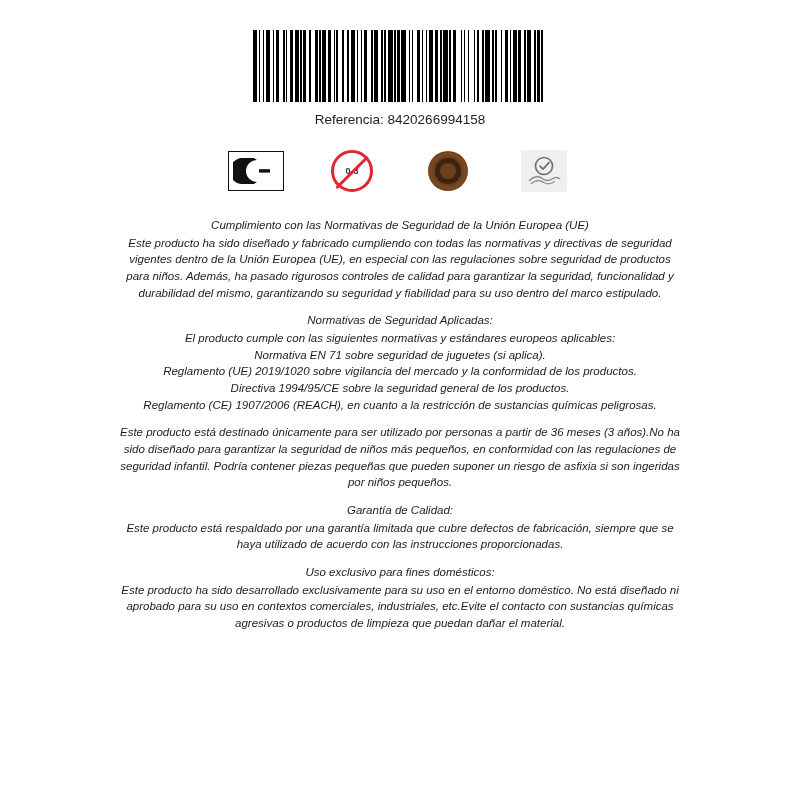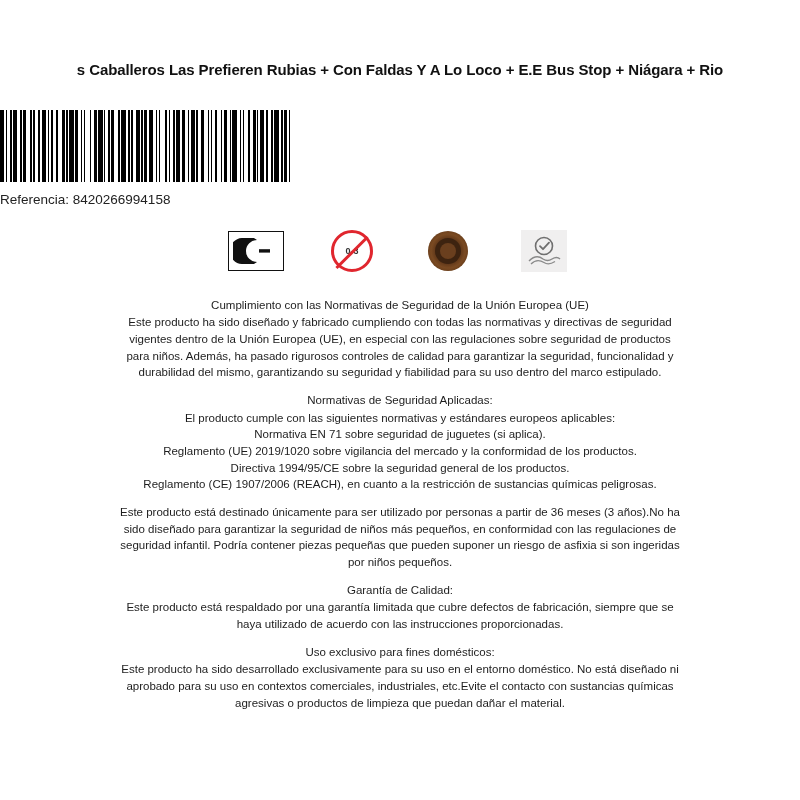--- a/index.html
+++ b/index.html
@@ -27,21 +27,21 @@
     font-weight: 600;
     color: #111;
     padding: 60px 20px 0 20px;
     line-height: 1.3;
     letter-spacing: -0.1px;
   }
   .barcode-block {
     margin-top: 30px;
     display: flex;
     flex-direction: column;
-    align-items: flex-start;
+    align-items: center;
   }
   .barcode {
     height: 72px;
     display: flex;
     align-items: stretch;
     background: #ffffff;
   }
   .barcode .bar {
     background: #000000;
     height: 72px;
@@ -149,40 +149,40 @@
     align-items: center;
     justify-content: center;
   }
   .legal {
     margin-top: 26px;
     padding: 0 120px;
     font-size: 11.5px;
     line-height: 1.45;
     color: #1d1d1d;
     text-align: center;
+    font-style: italic;
   }
   .legal .sec {
     margin-bottom: 11px;
   }
   .legal .sec-head {
     margin-bottom: 1px;
   }
   .legal p {
     margin: 0;
   }
   .legal .list p {
     margin: 0;
   }
 </style>
 </head>
 <body>
 
 <div class="page">
 
-  <div class="product-title">s Caballeros Las Prefieren Rubias + Con Faldas Y A Lo Loco + E.E Bus Stop + Niágara + Rio</div>
 
   <div class="barcode-block">
     <div class="barcode" id="barcode">
         <div class="bar" style="width: 4.35px;"></div>
         <div class="gap" style="width: 1.45px;"></div>
         <div class="bar" style="width: 1.45px;"></div>
         <div class="gap" style="width: 2.9px;"></div>
         <div class="bar" style="width: 1.45px;"></div>
         <div class="gap" style="width: 1.45px;"></div>
         <div class="bar" style="width: 4.35px;"></div>

